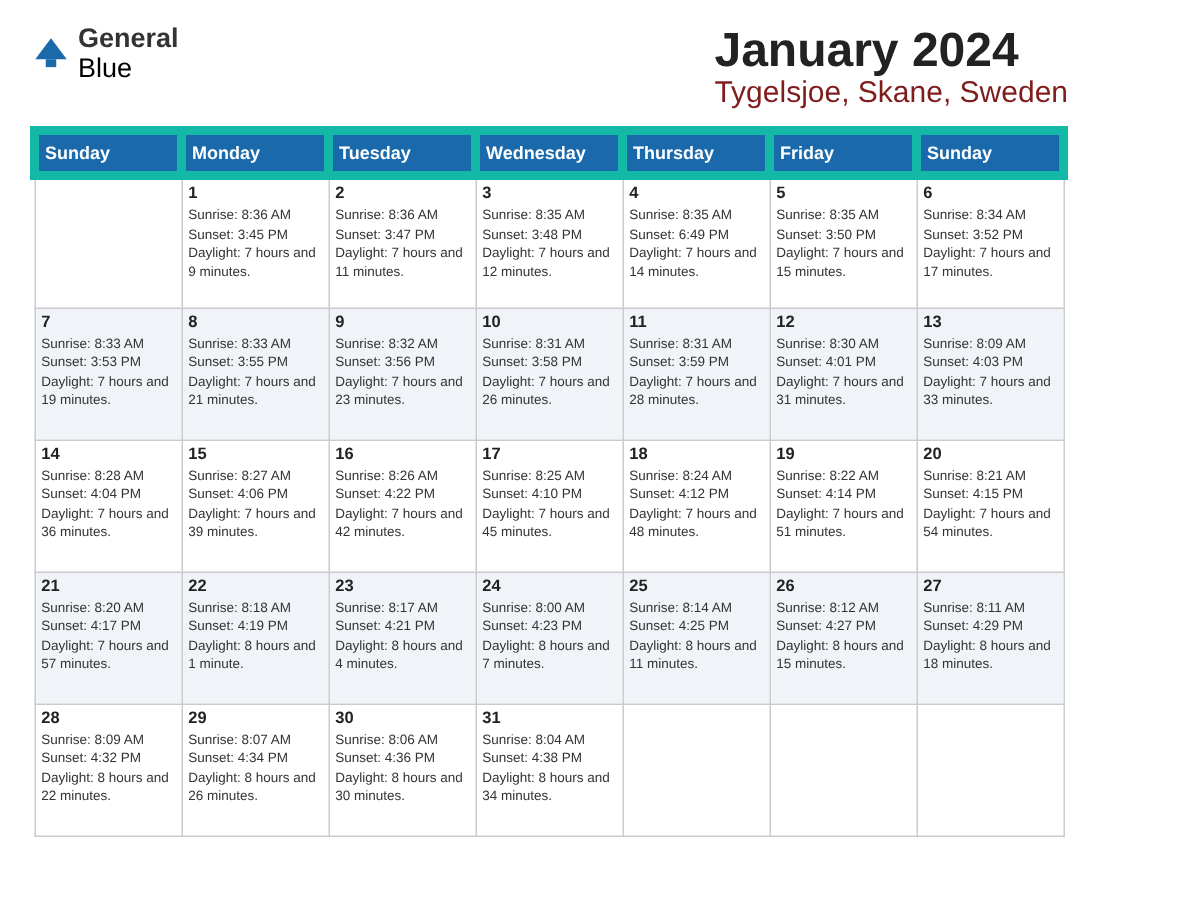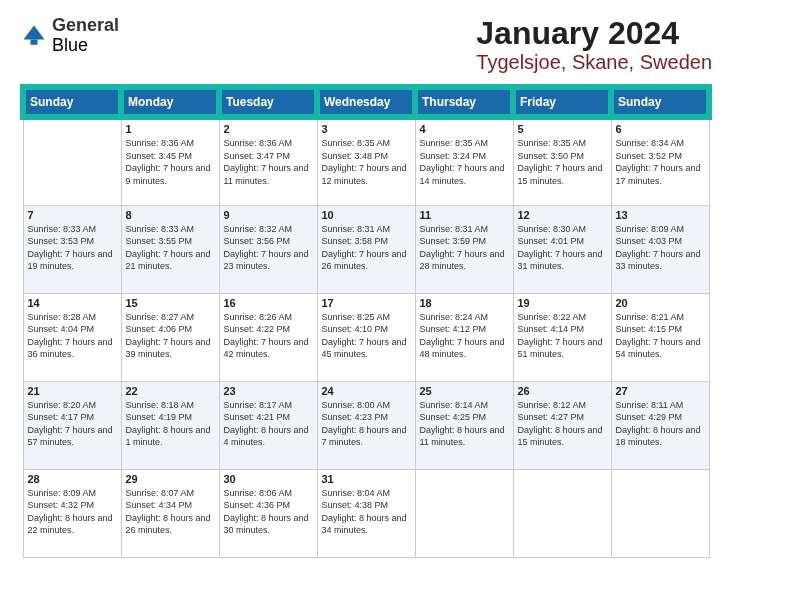--- a/index.html
+++ b/index.html
@@ -157,21 +157,21 @@
           <div class="day-info">
             <span>Sunrise: 8:35 AM</span><br>
             <span>Sunset: 3:48 PM</span><br>
             <span>Daylight: 7 hours and 12 minutes.</span>
           </div>
         </td>
           <td>
           <span class="day-number">4</span>
           <div class="day-info">
             <span>Sunrise: 8:35 AM</span><br>
-            <span>Sunset: 3:24 PM</span><br>
+            <span>Sunset: 6:49 PM</span><br>
             <span>Daylight: 7 hours and 14 minutes.</span>
           </div>
         </td>
           <td>
           <span class="day-number">5</span>
           <div class="day-info">
             <span>Sunrise: 8:35 AM</span><br>
             <span>Sunset: 3:50 PM</span><br>
             <span>Daylight: 7 hours and 15 minutes.</span>
           </div>

